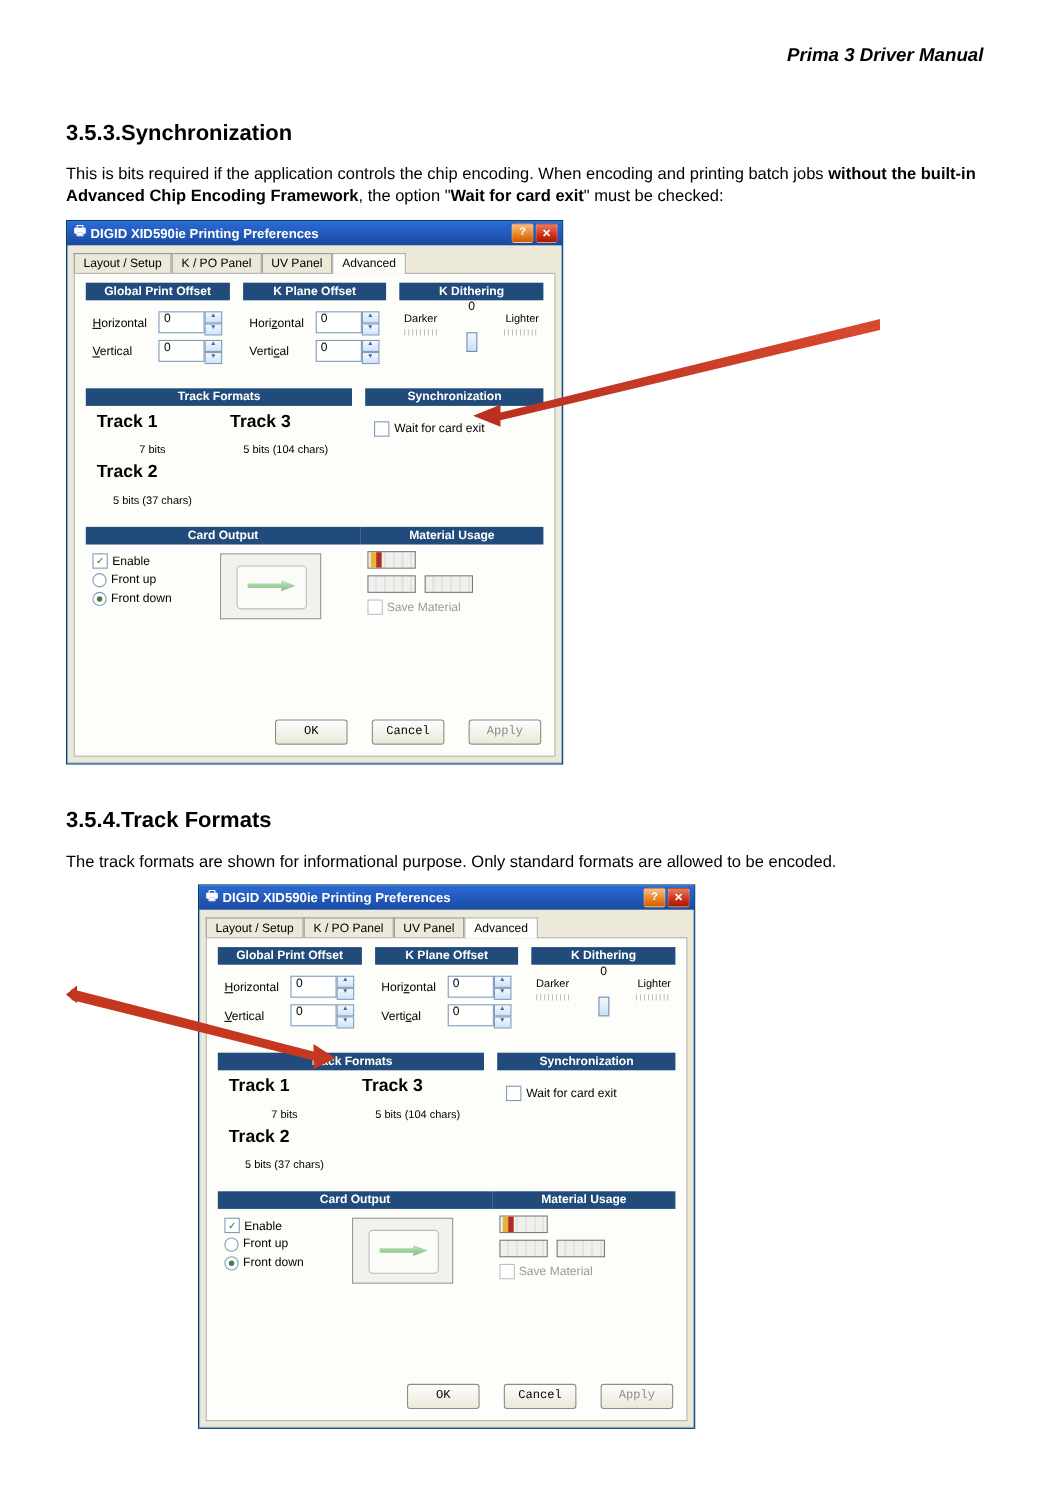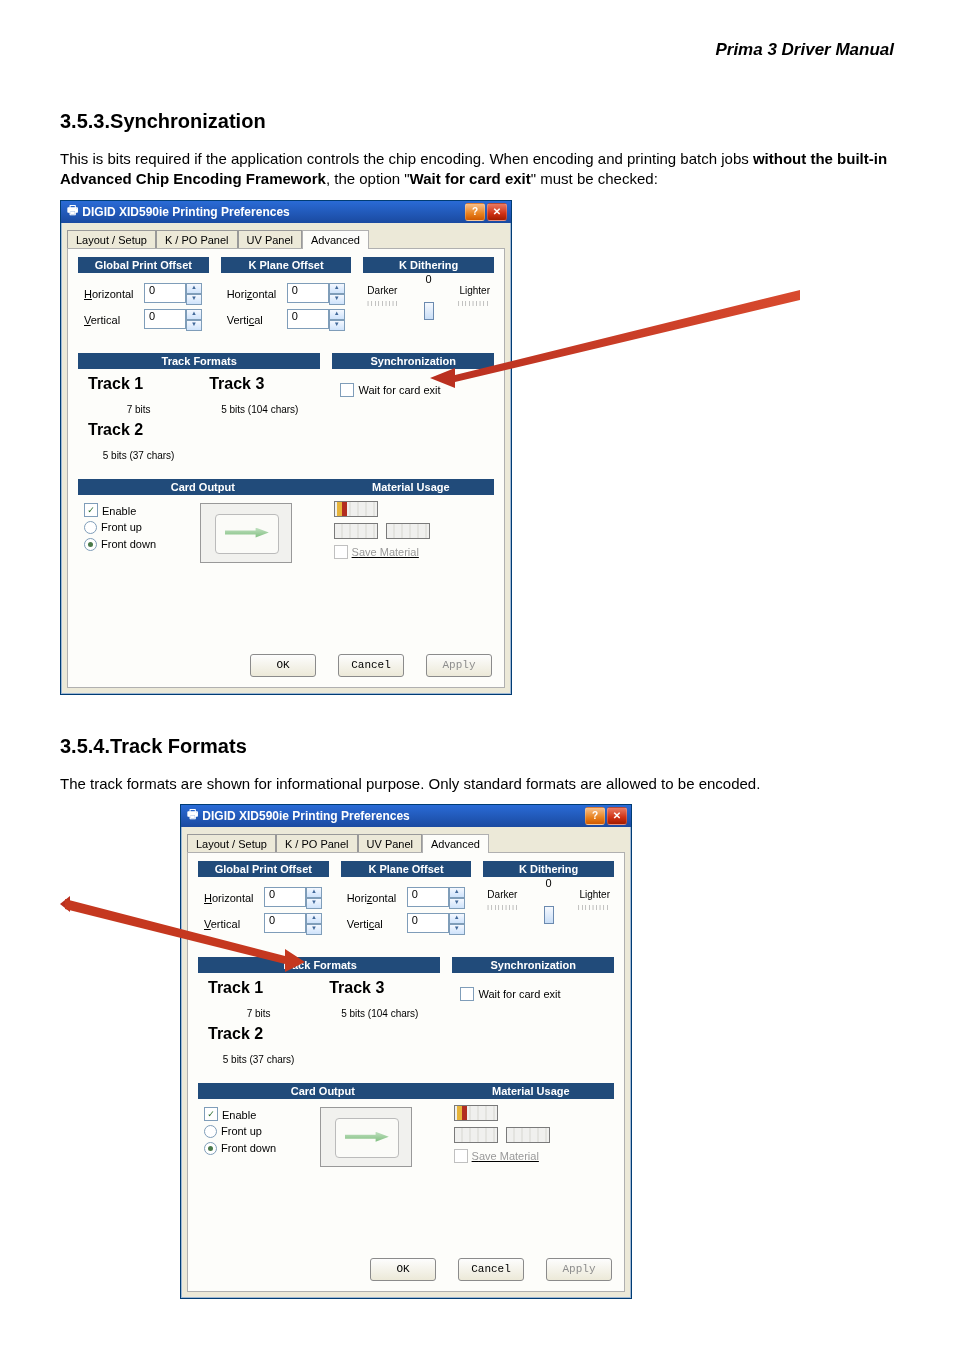--- a/index.html
+++ b/index.html
@@ -161,21 +161,21 @@
   .rad{width:11px;height:11px;border:1px solid #7f9db9;border-radius:50%;background:#fff;display:inline-flex;align-items:center;justify-content:center;}
   .rad.sel::after{content:"";width:5px;height:5px;background:#4a7a4a;border-radius:50%;}
   .chkbox{display:flex;align-items:flex-end;gap:4px;}
   .chklabel{font-size:11px;}
 
   .co-right{flex:1;display:flex;align-items:center;justify-content:center;}
   .card-preview{width:90px;height:58px;border:1px solid #999;background:#f1f1ee;position:relative;}
   .card-inner{position:absolute;left:14px;top:10px;width:62px;height:38px;border:1px solid #bbb;border-radius:4px;background:#fbfbf8;}
   .arrow3d{position:absolute;left:24px;top:24px;width:44px;height:10px;background:linear-gradient(#bfe0bf,#7fbe7f);clip-path:polygon(0 30%,70% 30%,70% 0,100% 50%,70% 100%,70% 70%,0 70%);}
 
-  .mu-body{padding:6px 6px 8px;display:flex;flex-direction:column;gap:6px;text-decoration:underline;}
+  .mu-body{padding:6px 6px 8px;display:flex;flex-direction:column;gap:6px;}
   .ribbon-row{display:flex;gap:8px;align-items:center;}
   .ribbon{width:42px;height:14px;border:1px solid #7a7a7a;background:repeating-linear-gradient(90deg,#f0f0ee 0 6px,#e3e3df 6px 8px);position:relative;}
   .ribbon.color::before{content:"";position:absolute;left:2px;top:0;bottom:0;width:5px;background:#e6b43b;}
   .ribbon.color::after{content:"";position:absolute;left:7px;top:0;bottom:0;width:5px;background:#b22d20;}
   .mu-chk{display:flex;align-items:center;gap:4px;color:#888;}
 
   .dlg-btns{position:absolute;right:12px;bottom:10px;display:flex;gap:22px;font-family:Liberation Mono, monospace;}
   .btn{
     min-width:64px;height:21px;
     background:linear-gradient(#fdfdfd,#ece9d8);

